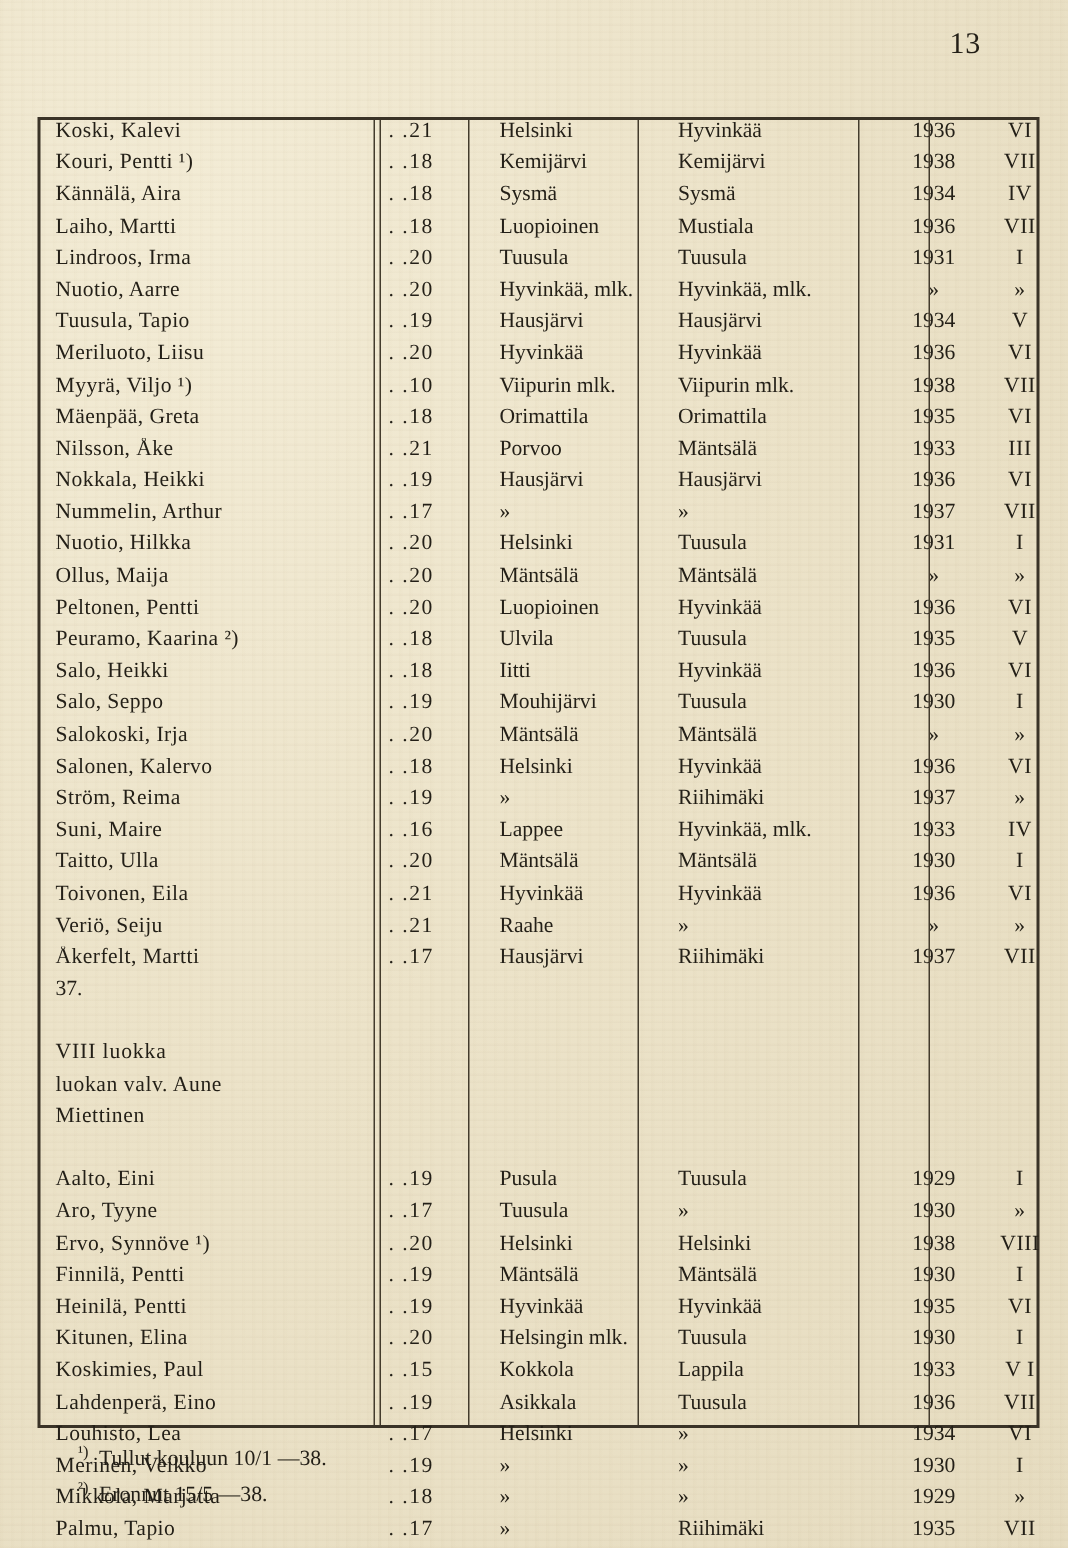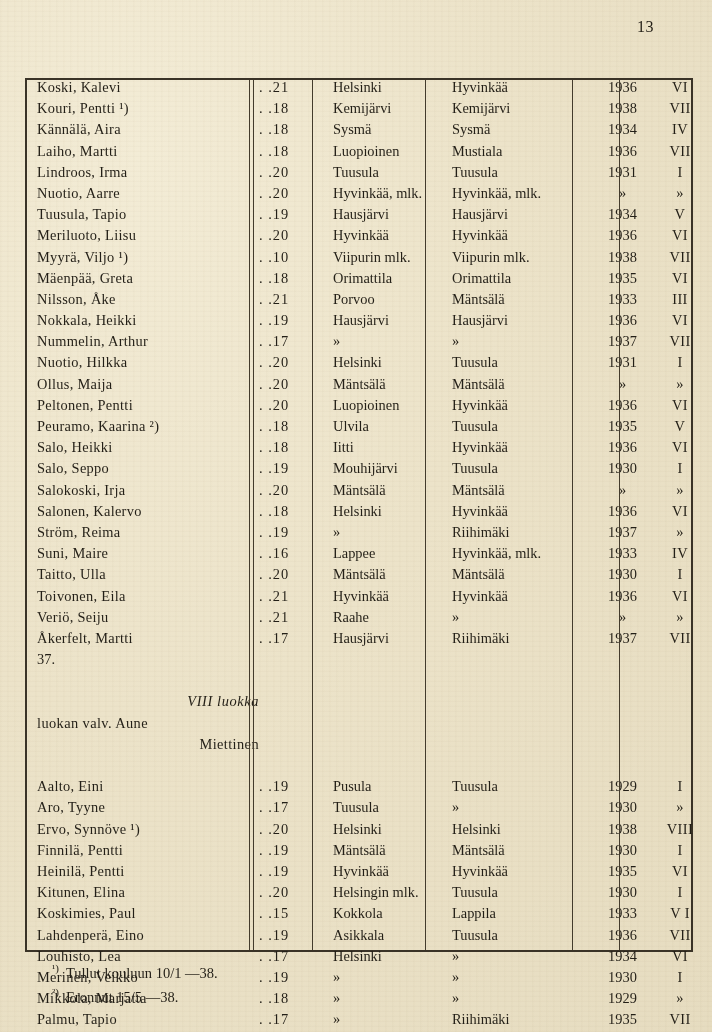--- a/index.html
+++ b/index.html
@@ -27,21 +27,21 @@
     pointer-events: none;
     background:
       repeating-linear-gradient(0deg, rgba(140,120,80,0.035) 0px, rgba(140,120,80,0.0) 2px, rgba(140,120,80,0.0) 5px),
       repeating-linear-gradient(90deg, rgba(160,140,90,0.03) 0px, rgba(160,140,90,0.0) 3px, rgba(160,140,90,0.0) 7px);
     mix-blend-mode: multiply;
   }
   .page-number {
     position: absolute;
     top: 18px;
     right: 58px;
-    font-size: 16px;
+    font-size: 20px;
     letter-spacing: 0.5px;
   }
   .table-frame {
     position: absolute;
     left: 25px;
     top: 78px;
     width: 664px;
     height: 870px;
     border-top: 2.5px solid #3a3327;
     border-bottom: 2.5px solid #3a3327;
@@ -78,30 +78,29 @@
     height: 21.2px;
   }
   .c-name   { width: 222px; padding-left: 10px !important; letter-spacing: 0.3px; }
   .c-dots   { width: 63px;  text-align: left; padding-right: 6px !important; letter-spacing: 1px; }
   .c-place1 { width: 113px; padding-left: 5px !important; }
   .c-place2 { width: 147px; padding-left: 6px !important; }
   .c-year   { width: 47px;  text-align: center; }
   .c-class  { width: 68px;  text-align: center; letter-spacing: 0.4px; }
 
   .sec-head {
-    text-align: right;
-    font-style: italic;
+    text-align: left;
     letter-spacing: 0.6px;
   }
   .sec-sub {
     text-align: left;
     letter-spacing: 0.4px;
   }
   .sec-sub2 {
-    text-align: right;
+    text-align: left;
     letter-spacing: 0.4px;
   }
   .count-row td { padding-left: 10px !important; }
   .spacer td { height: 12px; }
 
   .footnotes {
     position: absolute;
     left: 52px;
     top: 960px;
     font-size: 14.5px;

